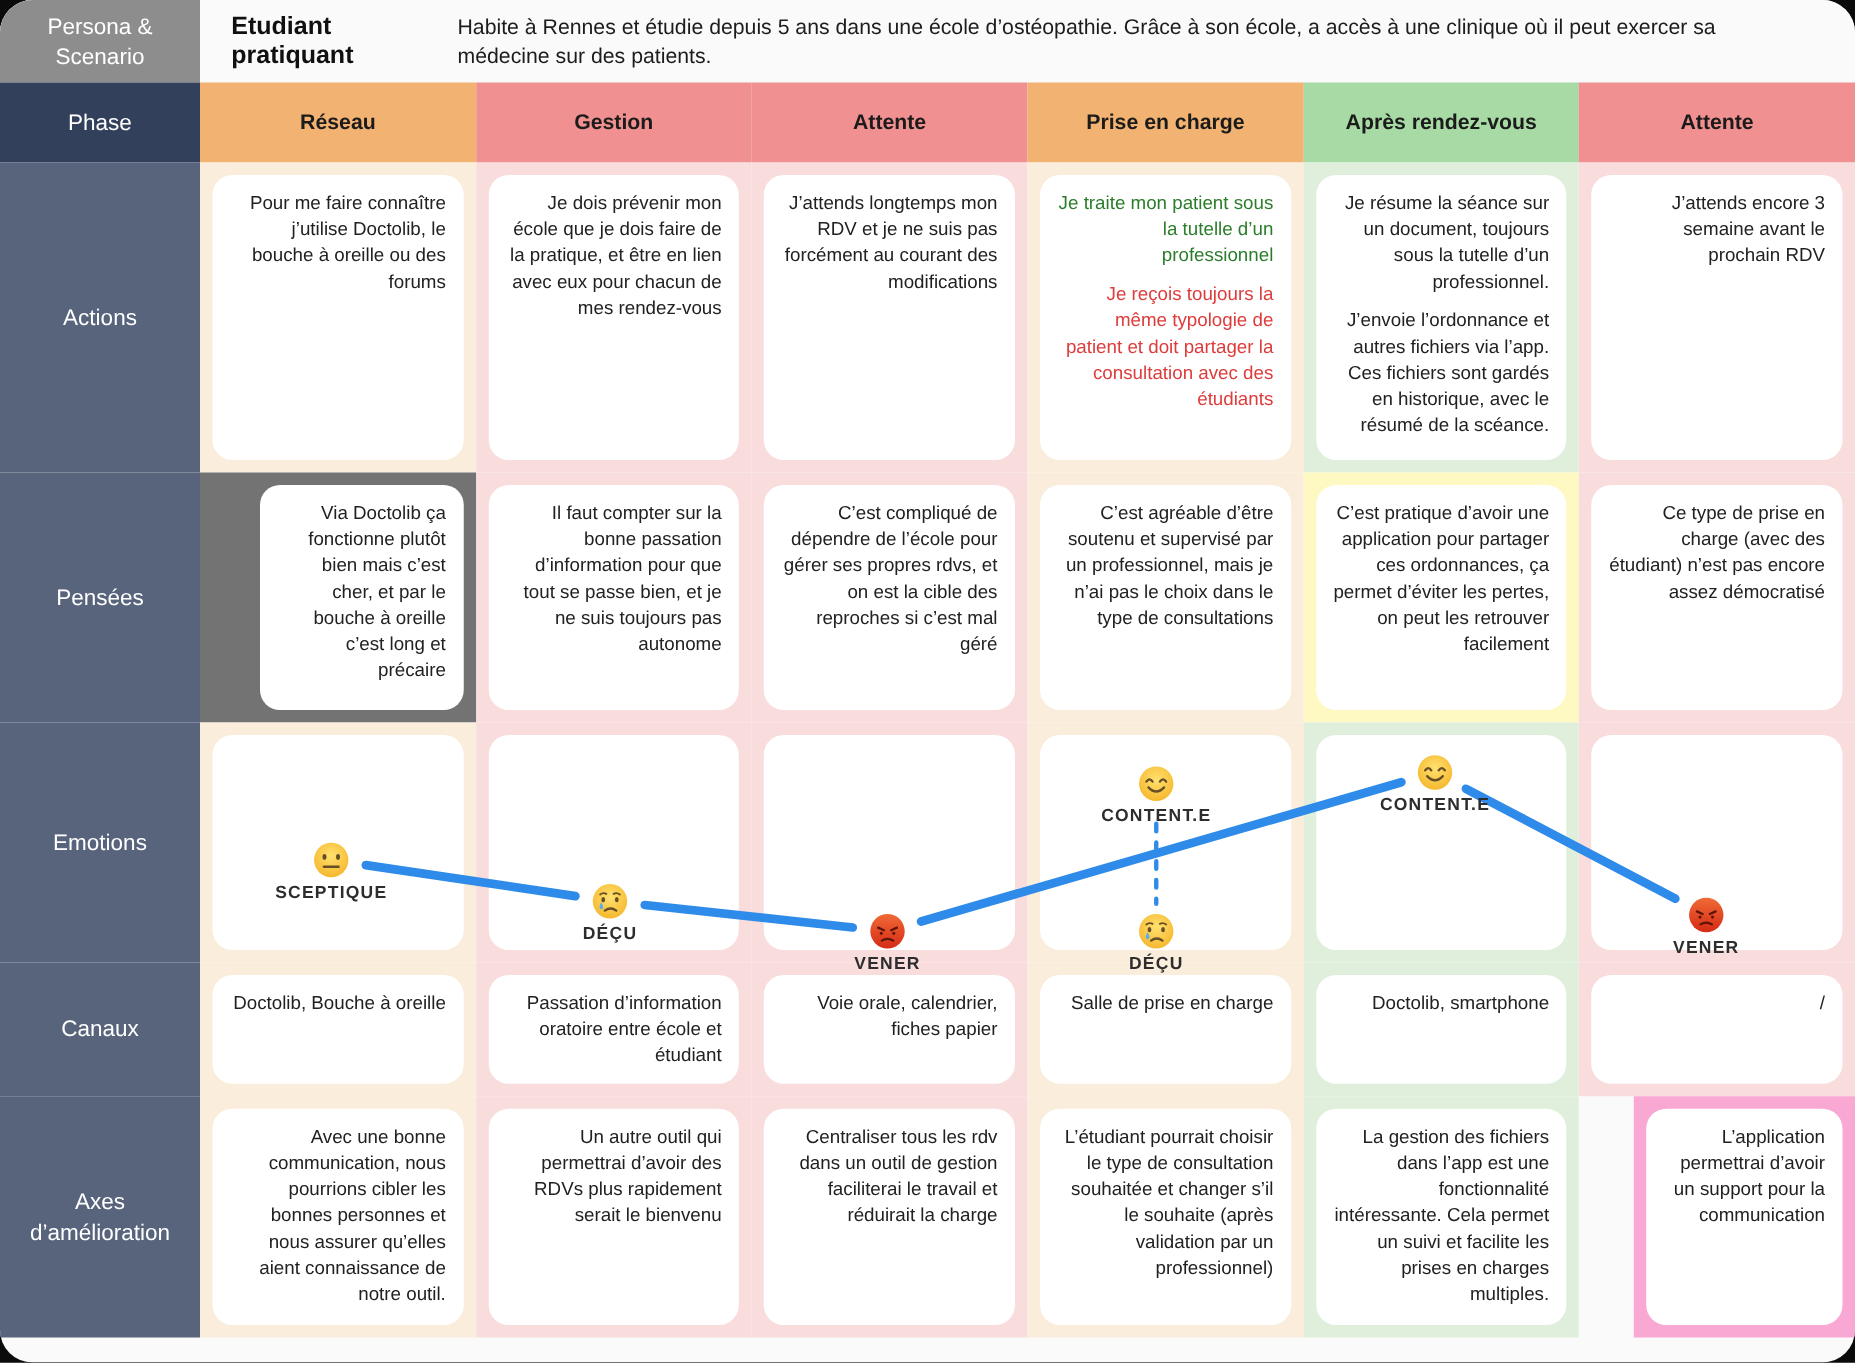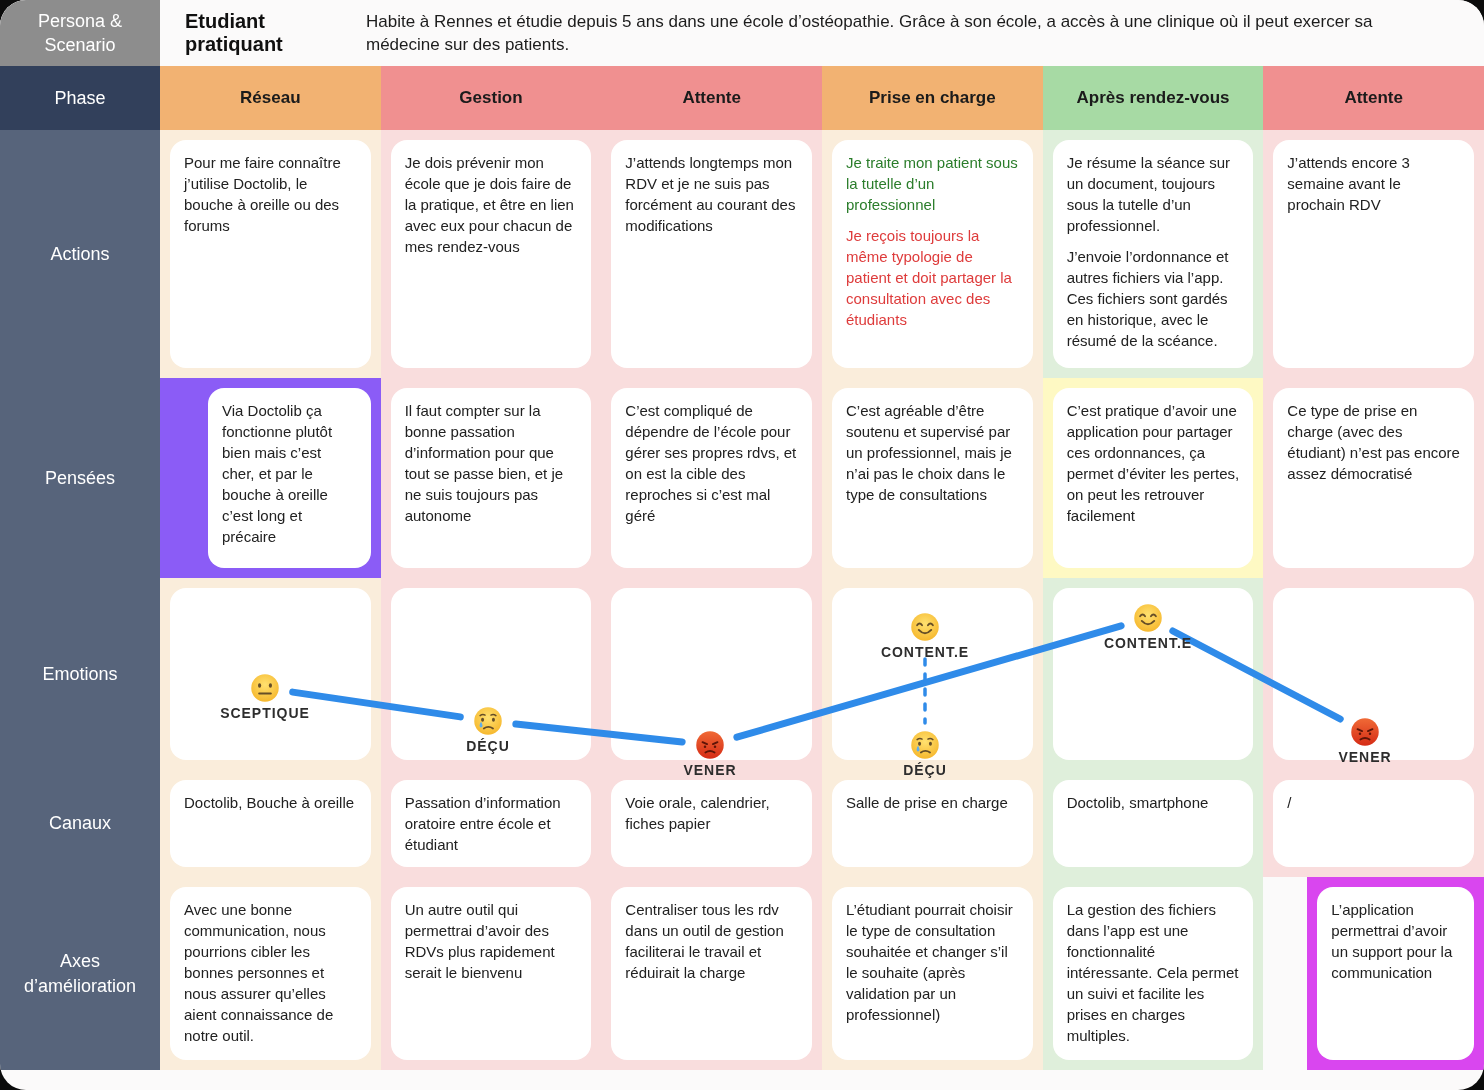--- a/index.html
+++ b/index.html
@@ -14,21 +14,21 @@
   .persona-desc{flex:1;display:flex;align-items:center;font-size:17px;line-height:23px;color:#1c1c1c;padding-right:42px;}
 
   
   .phase-row{display:grid;grid-template-columns:160px repeat(6,1fr);height:64px;}
   .phase-label-cell{background:#32405B;color:#fff;display:flex;align-items:center;justify-content:center;font-size:18px;}
   .phase-cell{display:flex;align-items:center;justify-content:center;font-weight:bold;font-size:17px;color:#1b1b1b;}
 
   
   .grid{display:grid;grid-template-columns:160px repeat(6,1fr);grid-template-rows:248px 200px 192px 107px 193px;}
   .side-cell{background:#57647B;color:#fff;display:flex;align-items:center;justify-content:center;text-align:center;font-size:18px;line-height:1.35;padding:0 16px;}
-  .cell{padding:10px;height:100%;}
+  .cell{padding:10px;height:100%;text-align:right;}
   .card{background:#fff;border-radius:16px;height:100%;padding:12px 14px;font-size:15px;line-height:21px;color:#212121;overflow:hidden;}
   .card p{margin:0 0 10px 0;}
   .card p:last-child{margin-bottom:0;}
 
   
   .emotions-overlay{position:absolute;left:0;top:598px;width:1484px;height:192px;pointer-events:none;}
   .emotions-overlay svg.lines{position:absolute;left:0;top:0;}
   .emoji-sticker{position:absolute;width:30px;height:30px;pointer-events:auto;}
   .emoji-sticker svg{width:30px;height:30px;display:block;}
   .emotion-label{position:absolute;transform:translateX(-50%);font-size:14px;font-weight:bold;letter-spacing:0.07em;color:#2d2d2d;white-space:nowrap;}
@@ -83,21 +83,21 @@
           <p style="color: rgb(33, 33, 33);">Je résume la séance sur un document, toujours sous la tutelle d’un professionnel.</p>
           <p style="color: rgb(33, 33, 33);">J’envoie l’ordonnance et autres fichiers via l’app. Ces fichiers sont gardés en historique, avec le résumé de la scéance.</p>
         </div>
       </div>
       <div class="cell" style="background: rgb(249, 221, 221);">
         <div class="card">
           <p style="color: rgb(33, 33, 33);">J’attends encore 3 semaine avant le prochain RDV</p>
         </div>
       </div>
       <div class="side-cell">Pensées</div>
-      <div class="cell" style="background: #8b5cf6; padding-left: 48px;">
+      <div class="cell" style="background: #737373; padding-left: 48px;">
         <div class="card">
           <p style="color: rgb(33, 33, 33);">Via Doctolib ça fonctionne plutôt bien mais c’est cher, et par le bouche à oreille c’est long et précaire</p>
         </div>
       </div>
       <div class="cell" style="background: rgb(249, 221, 221);">
         <div class="card">
           <p style="color: rgb(33, 33, 33);">Il faut compter sur la bonne passation d’information pour que tout se passe bien, et je ne suis toujours pas autonome</p>
         </div>
       </div>
       <div class="cell" style="background: rgb(249, 221, 221);">
@@ -189,21 +189,21 @@
       <div class="cell" style="background: rgb(250, 237, 219);">
         <div class="card">
           <p style="color: rgb(33, 33, 33);">L’étudiant pourrait choisir le type de consultation souhaitée et changer s’il le souhaite (après validation par un professionnel)</p>
         </div>
       </div>
       <div class="cell" style="background: rgb(223, 239, 219);">
         <div class="card">
           <p style="color: rgb(33, 33, 33);">La gestion des fichiers dans l’app est une fonctionnalité intéressante. Cela permet un suivi et facilite les prises en charges multiples.</p>
         </div>
       </div>
-      <div class="cell" style="background: #d946ef; margin-left: 44px;">
+      <div class="cell" style="background: #f9a8d4; margin-left: 44px;">
         <div class="card">
           <p style="color: rgb(33, 33, 33);">L’application permettrai d’avoir un support pour la communication</p>
         </div>
       </div>
     </div>
 
   <div class="emotions-overlay" id="emotions-overlay">
       <svg class="lines" width="1484" height="192" viewBox="0 0 1484 192">
         <line x1="292.6983634682079" y1="94.09886096166305" x2="460.3016365317921" y2="118.90113903833695" stroke="#2F8BE9" stroke-width="7" stroke-linecap="round"></line>
         <line x1="515.8377973318438" y1="126.00949160344257" x2="682.1622026681562" y2="143.99050839655743" stroke="#2F8BE9" stroke-width="7" stroke-linecap="round"></line>

